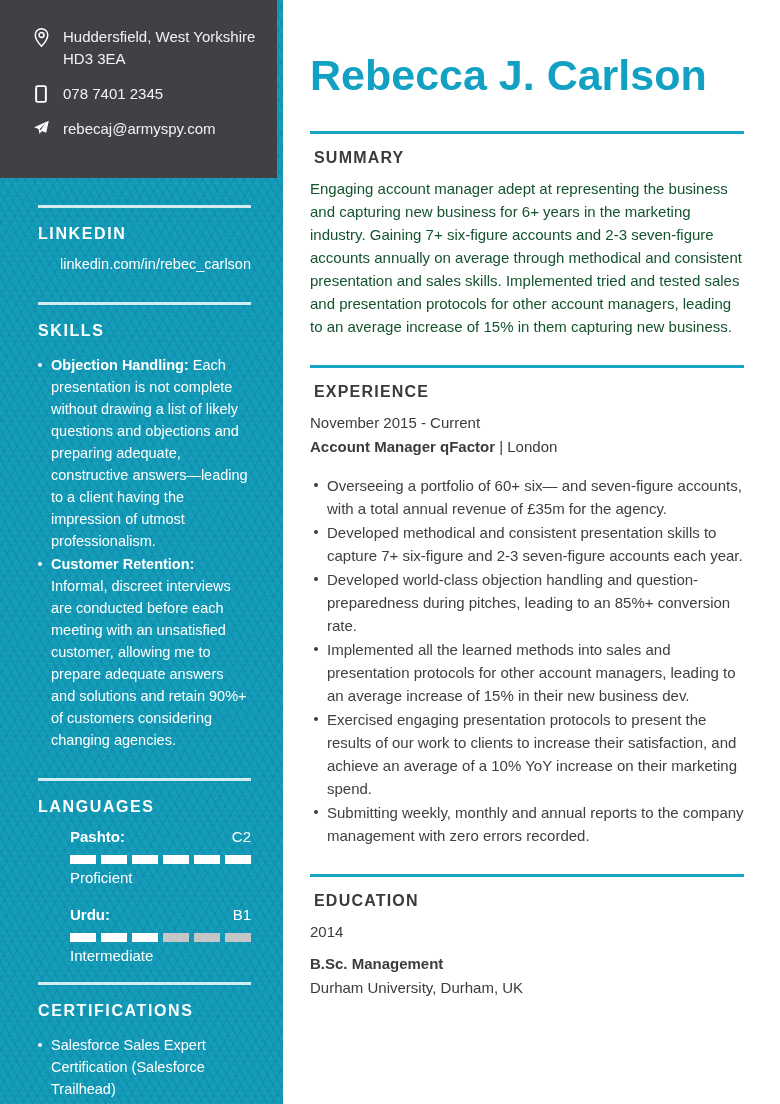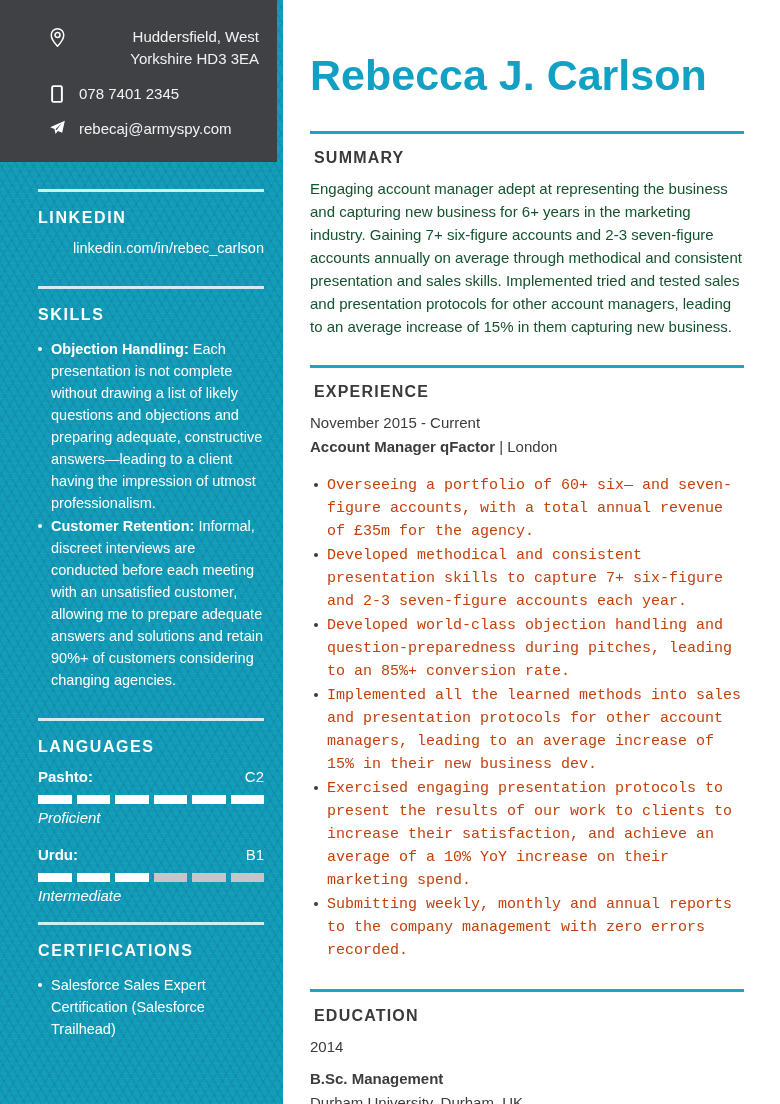--- a/index.html
+++ b/index.html
@@ -19,34 +19,33 @@
     background-color: #129cb9;
     background-image:
       repeating-linear-gradient(60deg,  rgba(0,70,90,0.10) 0 2px, transparent 2px 7px),
       repeating-linear-gradient(-60deg, rgba(0,70,90,0.08) 0 2px, transparent 2px 9px),
       repeating-linear-gradient(0deg,   rgba(255,255,255,0.03) 0 1px, transparent 1px 5px);
     color: #ffffff;
   }
   .contact-header {
     width: 277px;
     background: #404145;
-    padding: 26px 18px 22px 48px;
-    text-align: right;
+    padding: 26px 18px 22px 32px;
   }
   .contact-row {
     display: flex; align-items: flex-start;
     gap: 13px;
     margin-bottom: 13px;
     color: #f2f2f2;
     font-size: 15px; line-height: 22px;
   }
-  .contact-row:last-child { margin-bottom: 0; }
+  .contact-row:last-child { margin-bottom: 16px; }
   .contact-icon { width: 18px; flex: 0 0 18px; display: flex; justify-content: center; padding-top: 2px; }
 
-  .side-body { padding: 0 19px 0 38px; }
+  .side-body { padding: 0 32px 0 38px; }
   .side-divider {
     height: 3px;
     background: rgba(255,255,255,0.82);
     margin-top: 27px;
   }
   .side-heading {
     margin: 17px 0 10px;
     font-size: 16px; font-weight: bold;
     letter-spacing: 1.6px;
     color: #ffffff;
@@ -61,30 +60,30 @@
     margin-bottom: 1px;
   }
   .side-list li::before {
     content: "";
     position: absolute; left: 0; top: 9px;
     width: 4px; height: 4px; border-radius: 50%;
     background: #ffffff;
   }
   .skill-title { font-weight: bold; }
 
-  .lang-item { margin-bottom: 16px; }
+  .lang-item { margin-bottom: 16px; margin-left: 32px; }
   .lang-head {
     display: flex; justify-content: space-between;
     font-size: 15px; line-height: 22px;
   }
   .lang-name { font-weight: bold; }
   .lang-bar { display: flex; gap: 5px; margin: 7px 0 4px; }
   .lang-bar .seg { flex: 1; height: 9px; background: #ffffff; }
   .lang-bar .seg.empty { background: #c4c6c7; }
-  .lang-label { font-size: 15px; line-height: 20px; font-style: italic; }
+  .lang-label { font-size: 15px; line-height: 20px; }
 
   
   .main {
     position: absolute; left: 283px; top: 12px;
     width: 497px; height: 1104px;
     padding: 34px 36px 0 27px;
   }
   .person-name {
     margin: 0;
     font-size: 43px; font-weight: bold;
@@ -105,23 +104,22 @@
     color: #14532d;
   }
   .meta-line { font-size: 15px; line-height: 24px; color: #3c3c3c; }
   .meta-bold { font-weight: bold; margin-top: 8px; }
 
   .exp-bullets { margin: 15px 0 0; padding: 0; list-style: none; }
   .exp-bullets li {
     position: relative;
     padding-left: 17px;
     font-size: 15px; line-height: 23px;
-    color: #c2410c;
+    color: #404040;
     margin-bottom: 1px;
-    font-family: Liberation Mono, monospace;
   }
   .exp-bullets li::before {
     content: "";
     position: absolute; left: 4px; top: 9px;
     width: 4px; height: 4px; border-radius: 50%;
     background: #3c3c3c;
   }
 </style>
 </head>
 <body>

